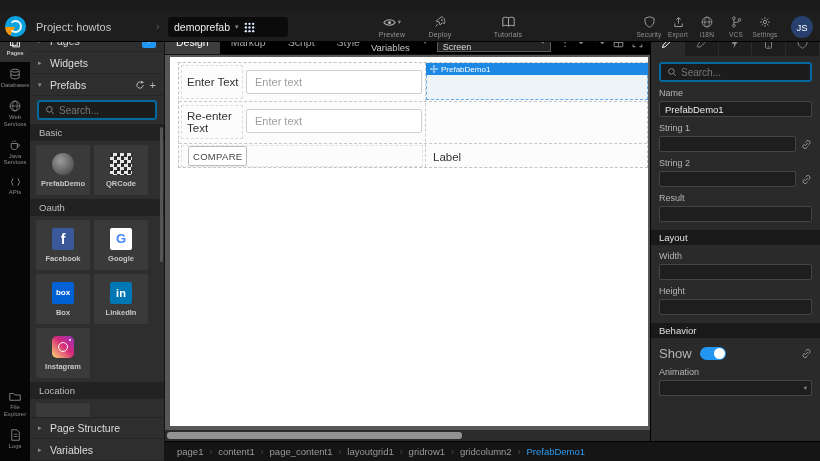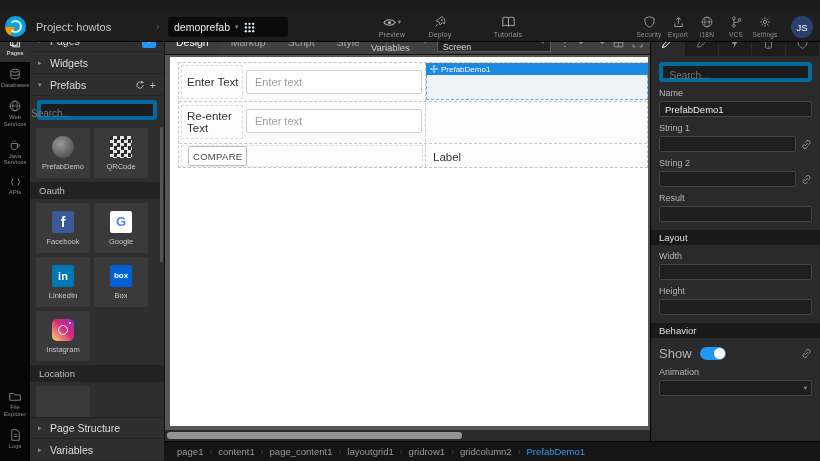--- a/index.html
+++ b/index.html
@@ -40,53 +40,53 @@
   #leftpanel { position:absolute; left:30px; top:30px; width:135px; height:431px; background:#2e2e2e;
     border-right:1px solid #141414; display:flex; flex-direction:column; }
   .sec-row { height:22px; flex:0 0 22px; display:flex; align-items:center; gap:5px; padding:0 8px;
     border-bottom:1px solid #262626; font-size:10.5px; color:#ddd; cursor:pointer; }
   .sec-row .chev { font-size:7px; color:#909090; width:7px; }
   .sec-row .spacer { flex:1; }
   .plus-btn { width:14px; height:14px; background:#2196f3; border-radius:2px; color:#fff;
     display:flex; align-items:center; justify-content:center; font-size:11px; line-height:1; cursor:pointer; }
   .row-ico { color:#bbb; font-size:11px; cursor:pointer; }
   .searchwrap { padding:4px 7px; flex:0 0 28px; }
-  .searchbox { height:20px; background:#1c1c1c; border:4px solid #0369a1; border-radius:3px;
-    display:flex; align-items:center; gap:4px; padding:0 6px;flex-direction:column; }
+  .searchbox { height:20px; background:#1c1c1c; border:2px solid #0369a1; border-radius:3px;
+    display:flex; align-items:center; gap:4px; padding:0 6px; }
   .searchbox input { flex:1; min-width:0; background:transparent; border:none; outline:none;
     color:#ccc; font-size:10px; font-family:inherit; }
   .searchbox input::placeholder { color:#777; }
   .plist { flex:1; overflow:hidden; position:relative; }
   .group-label { height:17px; background:#222; color:#bfbfbf; font-size:9.5px;
     display:flex; align-items:center; padding:0 9px; }
   .tiles { display:flex; flex-wrap:wrap; gap:4px; padding:4px 6px; }
   .tile { width:54px; height:50px; background:#3a3a3a; border-radius:2px; display:flex;
     flex-direction:column; align-items:center; justify-content:center; gap:4px; cursor:pointer; }
   .tile-label { font-size:7.5px; color:#c8c8c8; max-width:52px; text-align:center;
-    white-space:nowrap; overflow:hidden; }
+    white-space:nowrap; overflow:hidden;font-weight:bold; }
   .pd-icon { width:22px; height:22px; border-radius:50%;
     background:radial-gradient(circle at 38% 35%, #9a9a9a, #565656 72%); }
   .qr-icon { width:22px; height:22px; border-radius:1px;
     background:repeating-conic-gradient(#e6e6e6 0% 25%, #2b2b2b 0% 50%) 0 0 / 7px 7px; }
   .brand { width:22px; height:22px; border-radius:2px; color:#fff; font-weight:bold;
     display:flex; align-items:center; justify-content:center; }
   .fb { background:#3b5998; font-size:14px; }
   .gg { background:#fff; color:#4285f4; font-size:13px; }
   .li { background:#0077b5; font-size:11px; }
   .bx { background:#0061d5; font-size:8px; }
   .ig-icon { width:22px; height:22px; border-radius:5px; position:relative;
     background:linear-gradient(45deg,#feda75,#d62976 55%,#962fbf); }
   .ig-icon::before { content:""; position:absolute; left:6px; top:6px; width:8px; height:8px;
     border:1.6px solid #fff; border-radius:50%; }
   .ig-icon::after { content:""; position:absolute; right:3px; top:3px; width:2px; height:2px;
     background:#fff; border-radius:50%; }
   .vthumb { position:absolute; right:1px; top:3px; width:3px; height:135px; background:#555; border-radius:2px; }
 
   
-  #edtoolbar { position:absolute; left:165px; top:30px; width:485px; height:25px; background:#404040;
+  #edtoolbar { position:absolute; left:165px; top:30px; width:485px; height:25px; background:#000000;
     border-bottom:1px solid #141414; display:flex; align-items:stretch; }
   .etab { padding:0 11px; display:flex; align-items:center; font-size:10.5px; color:#a5a5a5; cursor:pointer; }
   .etab.active { background:#3d3d3d; color:#fff; }
   .et-spacer { flex:1; }
   .vars-btn { display:flex; align-items:center; gap:3px; font-size:9.5px; color:#c9c9c9; margin-right:10px; cursor:pointer; }
   .caret-s { font-size:6.5px; color:#8a8a8a; }
   .device-sel { align-self:center; height:19px; border:1px solid #5a5a5a; background:#232323; color:#ddd;
     font-size:9px; padding:0 5px; display:flex; align-items:center; gap:5px; margin-right:9px; cursor:pointer; }
   .et-icons { display:flex; align-items:center; gap:8px; color:#9a9a9a; font-size:11px; margin-right:7px; }
   .et-icons span { cursor:pointer; }
@@ -330,20 +330,21 @@
     <div class="searchbox">
       <svg width="10" height="10" viewBox="0 0 16 16">
         <circle cx="7" cy="7" r="4.5" fill="none" stroke="#888" stroke-width="1.5"></circle>
         <path d="M10.5 10.5 L14 14" stroke="#888" stroke-width="1.5"></path>
         </svg>
       <input placeholder="Search..." style="">
     </div>
   </div>
 
   <div class="plist">
+    <div class="group-label">Basic</div>
     <div class="tiles">
       <div class="tile">
         <div class="pd-icon"></div>
         <div class="tile-label">PrefabDemo</div>
       </div>
       <div class="tile">
         <div class="qr-icon"></div>
         <div class="tile-label">QRCode</div>
       </div>
     </div>
@@ -352,26 +353,26 @@
     <div class="tiles">
       <div class="tile">
         <div class="brand fb">f</div>
         <div class="tile-label">Facebook</div>
       </div>
       <div class="tile">
         <div class="brand gg">G</div>
         <div class="tile-label">Google</div>
       </div>
       <div class="tile">
+        <div class="brand bx">box</div>
+        <div class="tile-label">Box</div>
+      </div>
+      <div class="tile">
         <div class="brand li">in</div>
         <div class="tile-label">LinkedIn</div>
-      </div>
-      <div class="tile">
-        <div class="brand bx">box</div>
-        <div class="tile-label">Box</div>
       </div>
       <div class="tile">
         <div class="ig-icon"></div>
         <div class="tile-label">Instagram</div>
       </div>
     </div>
 
     <div class="group-label">Location</div>
     <div class="tiles">
       <div class="tile">

